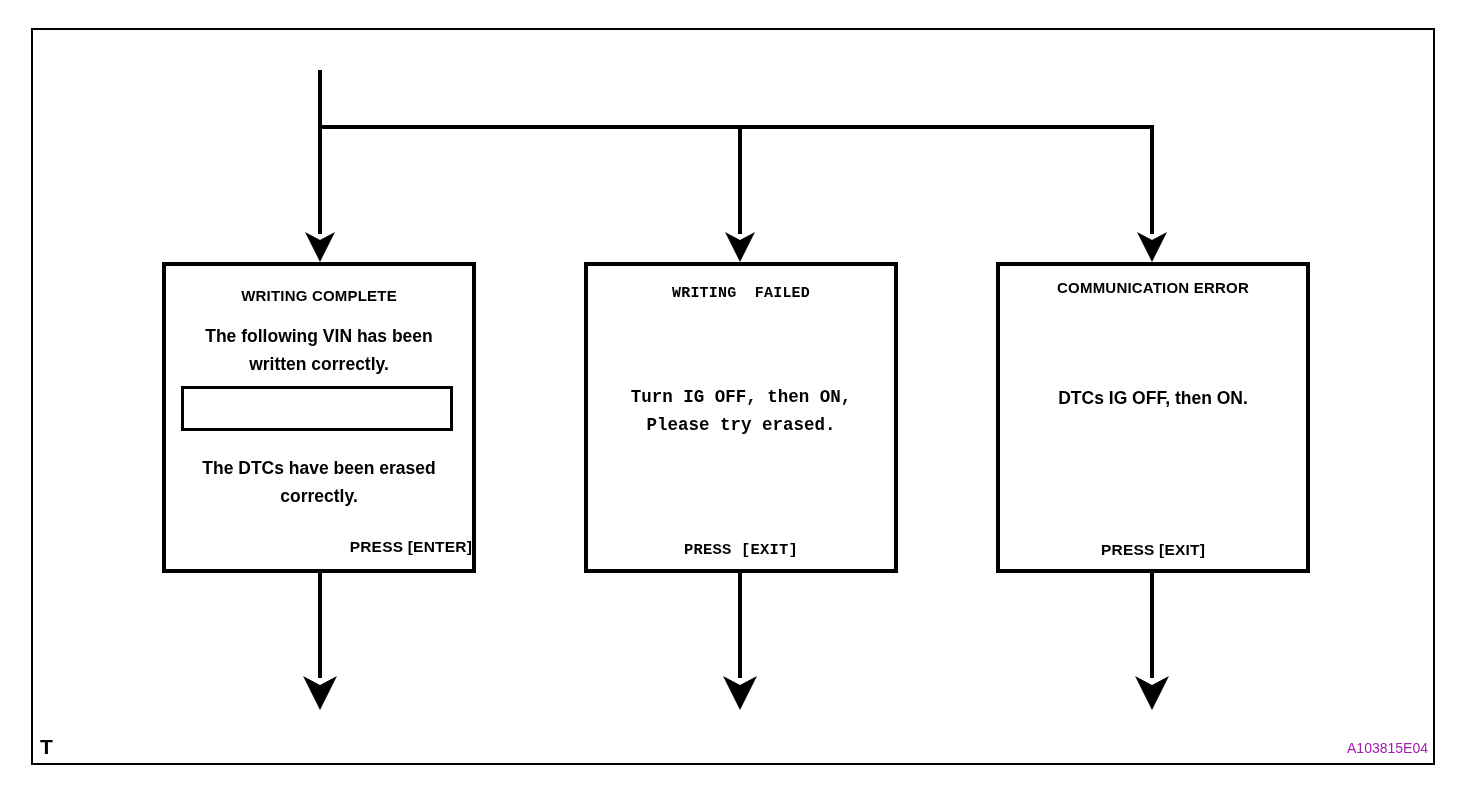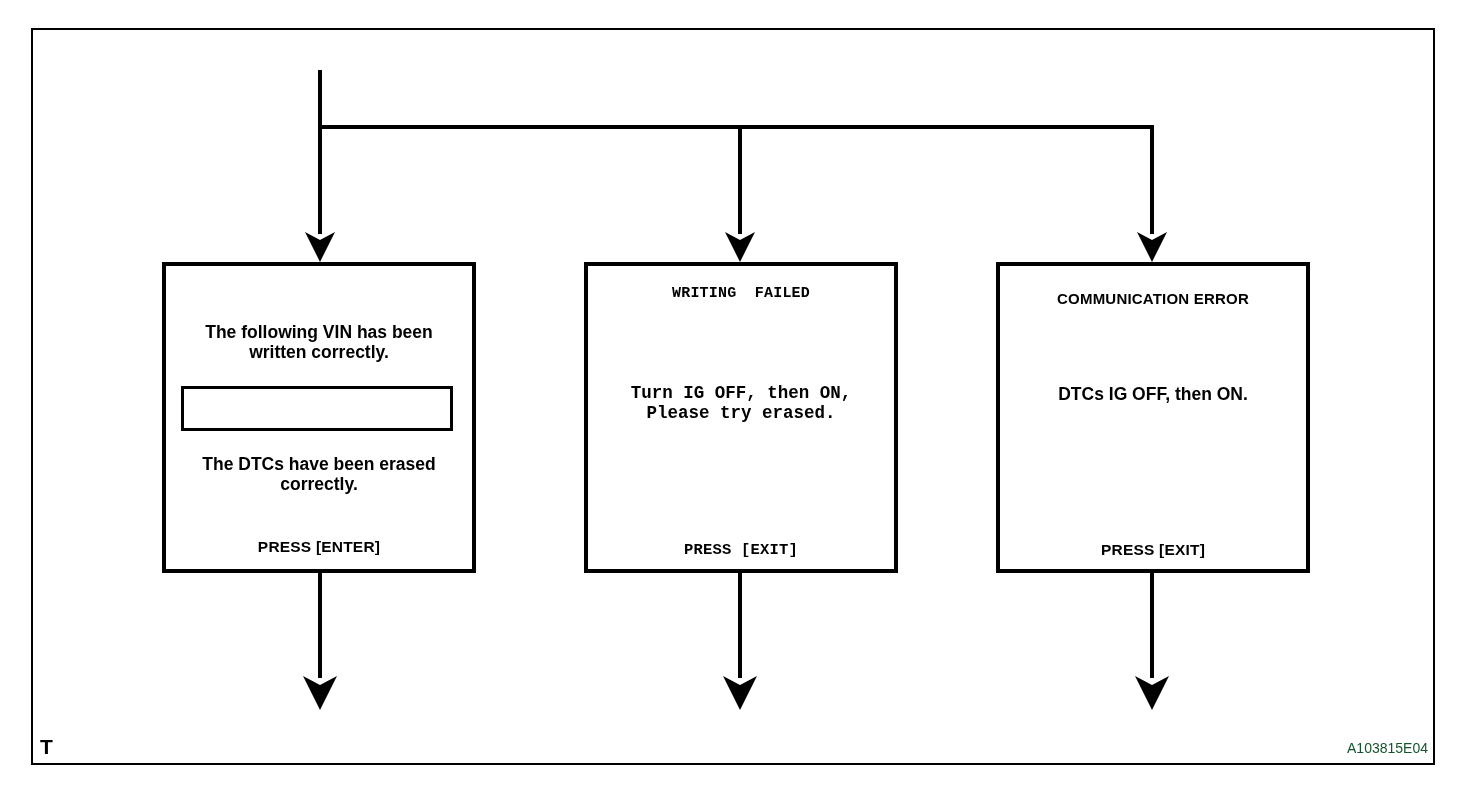--- a/index.html
+++ b/index.html
@@ -39,21 +39,21 @@
     letter-spacing: 0px;
   }
   
   #figure-code {
     position: absolute;
     right: 44px;
     top: 740px;
     font-size: 14px;
     font-weight: normal;
     line-height: 16px;
-    color: #14532d;
+    color: #a21caf;
   }
   
   #connectors {
     position: absolute;
     left: 0;
     top: 0;
     width: 1472px;
     height: 796px;
     pointer-events: none;
   }
@@ -78,21 +78,21 @@
     font-weight: bold;
     letter-spacing: 0.2px;
     white-space: pre;
   }
   .box-line {
     position: absolute;
     left: 8px;
     right: 8px;
     font-size: 17.5px;
     font-weight: bold;
-    line-height: 20px;
+    line-height: 28px;
   }
   .box-footer {
     position: absolute;
     left: 0;
     right: 0;
     font-size: 15.5px;
     font-weight: bold;
     letter-spacing: 0.2px;
   }
   
@@ -102,27 +102,27 @@
     position: absolute;
     left: 15px;
     top: 120px;
     width: 272px;
     height: 45px;
     border: 3px solid #000000;
     box-sizing: border-box;
     background: #ffffff;
   }
   #bc-body2   { top: 188px; }
-  #bc-footer  { top: 272px; }
+  #bc-footer  { top: 272px; text-align: right; }
   
   #bf-title   { top: 19px; }
   #bf-body    { top: 117px; }
   #bf-footer  { top: 275px; }
   
-  #ce-title   { top: 24px; }
+  #ce-title   { top: 13px; }
   #ce-body    { top: 118px; }
   #ce-footer  { top: 275px; }
 </style>
 </head>
 <body>
 
 <div id="page">
 
   <div id="outer-frame"></div>
 
@@ -143,20 +143,21 @@
 
     <line x1="320" y1="572" x2="320" y2="678" stroke="#000" stroke-width="4"></line>
     <polygon points="320,710 303,676 320,685 337,676" fill="#000"></polygon>
     <line x1="740" y1="572" x2="740" y2="678" stroke="#000" stroke-width="4"></line>
     <polygon points="740,710 723,676 740,685 757,676" fill="#000"></polygon>
     <line x1="1152" y1="572" x2="1152" y2="678" stroke="#000" stroke-width="4"></line>
     <polygon points="1152,710 1135,676 1152,685 1169,676" fill="#000"></polygon>
   </svg>
 
   <div class="screen-box" id="box-writing-complete">
+    <div class="box-title" id="bc-title">WRITING COMPLETE</div>
     <div class="box-line" id="bc-body1" style="white-space:pre-line;">The following VIN has been
 written correctly.</div>
     <div id="vin-field"></div>
     <div class="box-line" id="bc-body2" style="white-space:pre-line;">The DTCs have been erased
 correctly.</div>
     <div class="box-footer" id="bc-footer">PRESS [ENTER]</div>
   </div>
 
   <div class="screen-box" id="box-writing-failed">
     <div class="box-title" id="bf-title">WRITING  FAILED</div>

